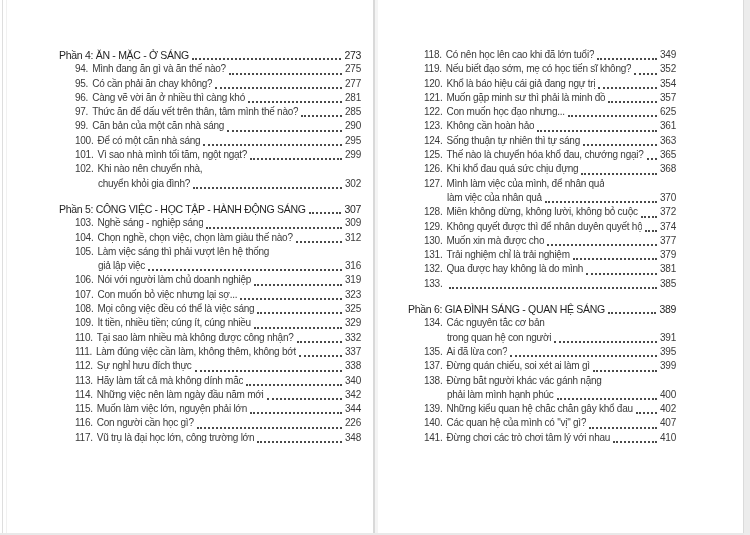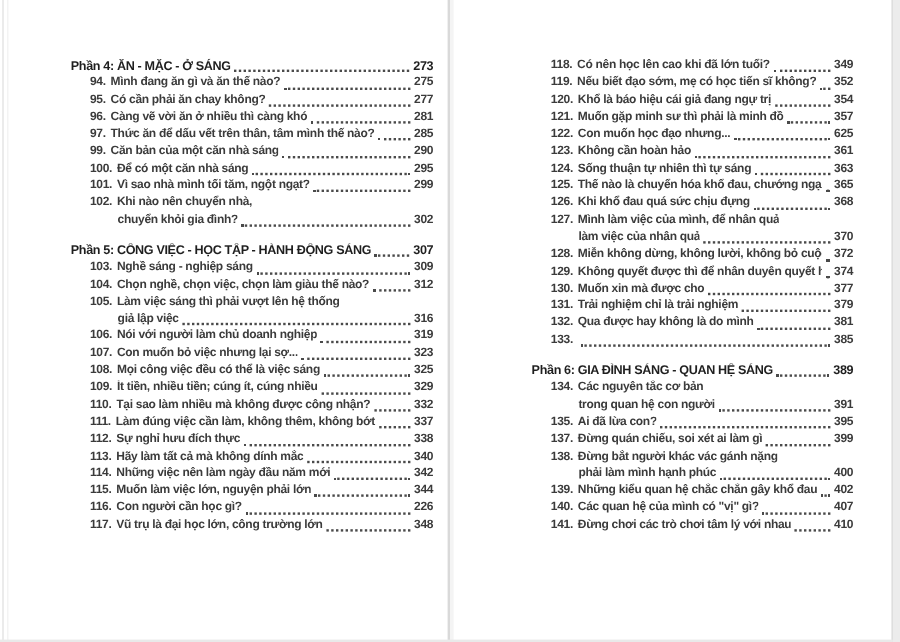--- a/index.html
+++ b/index.html
@@ -11,25 +11,25 @@
   
   .edge-left{position:absolute;left:2px;top:0;bottom:0;width:1px;background:#dedede;}
   .edge-left2{position:absolute;left:6px;top:0;bottom:0;width:1px;background:#f1f1f1;}
   .spine{position:absolute;left:373px;top:0;bottom:0;width:2px;background:#d9d9d9;}
   .spine-hl{position:absolute;left:375px;top:0;bottom:0;width:3px;background:#f4f4f4;}
   .edge-right{position:absolute;right:0;top:0;bottom:0;width:6px;background:#ececec;border-left:1px solid #dadada;}
   .edge-bottom{position:absolute;left:0;right:6px;bottom:0;height:2px;background:#e9e9e9;}
 
   .toc{
     position:absolute;top:49px;
-    font-size:10px;font-weight:bold;color:#3b3b3b;
+    font-size:10px;font-weight:normal;color:#3b3b3b;
     letter-spacing:-0.25px;
   }
   .toc-left{left:59px;width:302px;}
-  .toc-right{left:443px;width:268px;}
+  .toc-right{left:408px;width:268px;}
 
   .row{display:flex;align-items:baseline;height:14.3px;white-space:nowrap;}
   .row.item{padding-left:16px;}
   .row.cont{padding-left:39px;}
   .row.heading{font-size:10.5px;color:#1f1f1f;letter-spacing:-0.3px;}
   .row.gap{margin-top:11px;}
 
   .num{margin-right:4px;flex:0 0 auto;}
   .title{flex:0 1 auto;overflow:hidden;}
   .fill{

